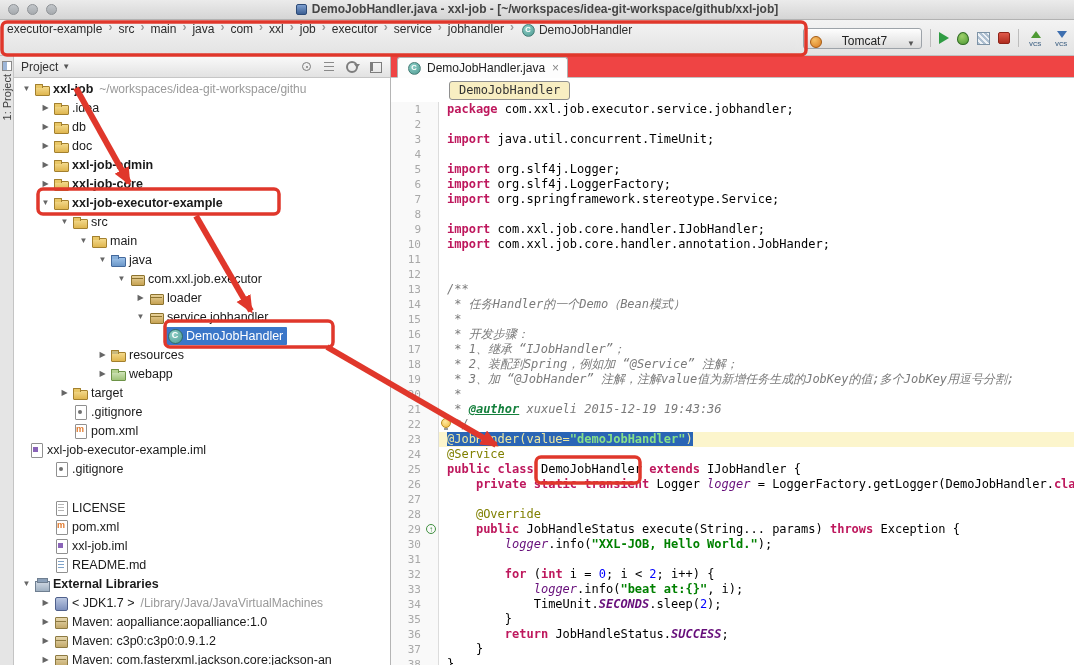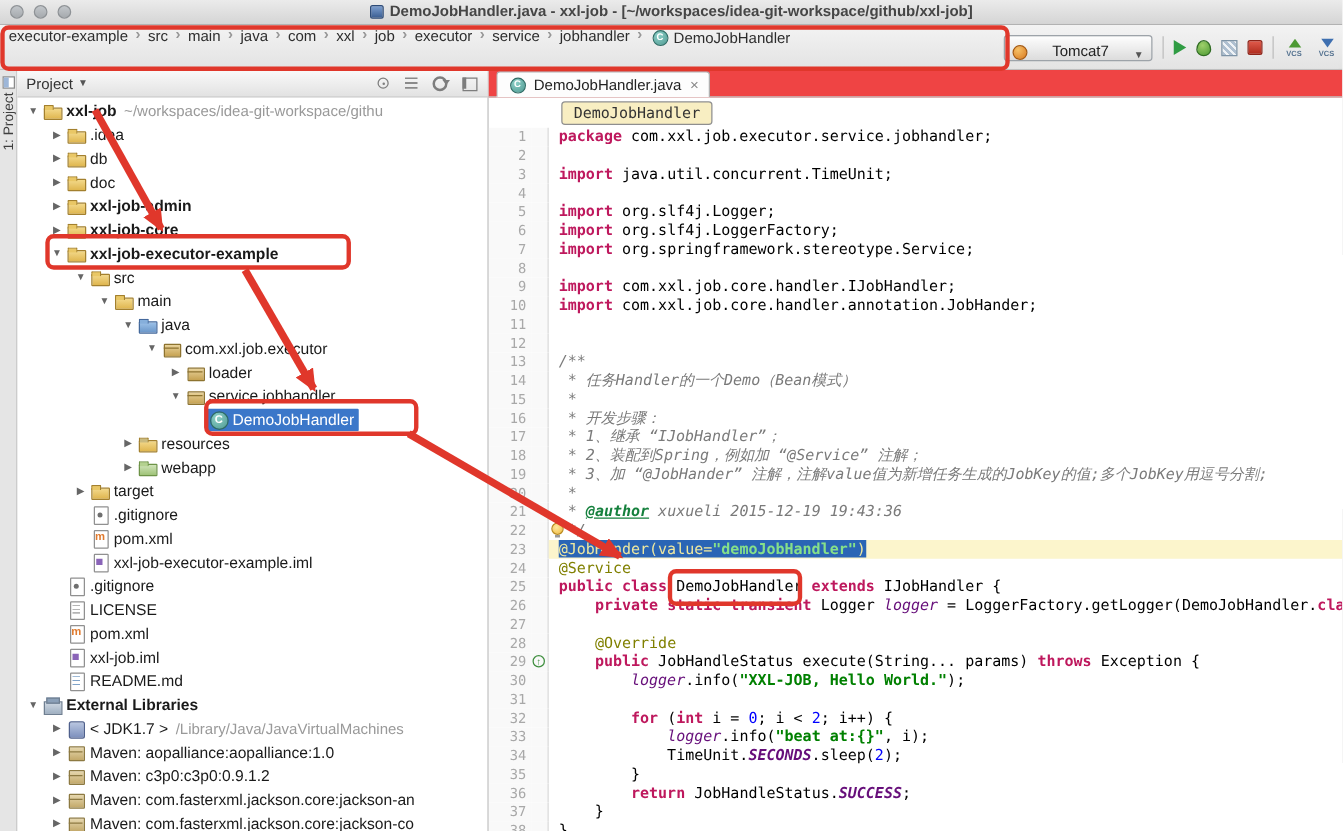--- a/index.html
+++ b/index.html
@@ -341,35 +341,35 @@
               <span class="lbl">.gitignore</span>
             </span>
           </div>
           <div class="trow" style="padding-left: 44px;">
             <span class="arrow"></span>
             <span class="item">
               <span class="ic ic-maven-file"></span>
               <span class="lbl">pom.xml</span>
             </span>
           </div>
-          <div class="trow" style="padding-left: 44px;">
+          <div class="trow" style="">
             <span class="arrow"></span>
             <span class="item">
               <span class="ic ic-iml-file"></span>
               <span class="lbl">xxl-job-executor-example.iml</span>
             </span>
           </div>
           <div class="trow" style="padding-left: 25px;">
             <span class="arrow"></span>
             <span class="item">
               <span class="ic ic-git-file"></span>
               <span class="lbl">.gitignore</span>
             </span>
           </div>
-          <div class="trow" style="padding-left: 25px;">
+          <div class="trow" style="padding-left: 25px; margin-top: 20px;">
             <span class="arrow"></span>
             <span class="item">
               <span class="ic ic-file"></span>
               <span class="lbl">LICENSE</span>
             </span>
           </div>
           <div class="trow" style="padding-left: 25px;">
             <span class="arrow"></span>
             <span class="item">
               <span class="ic ic-maven-file"></span>

